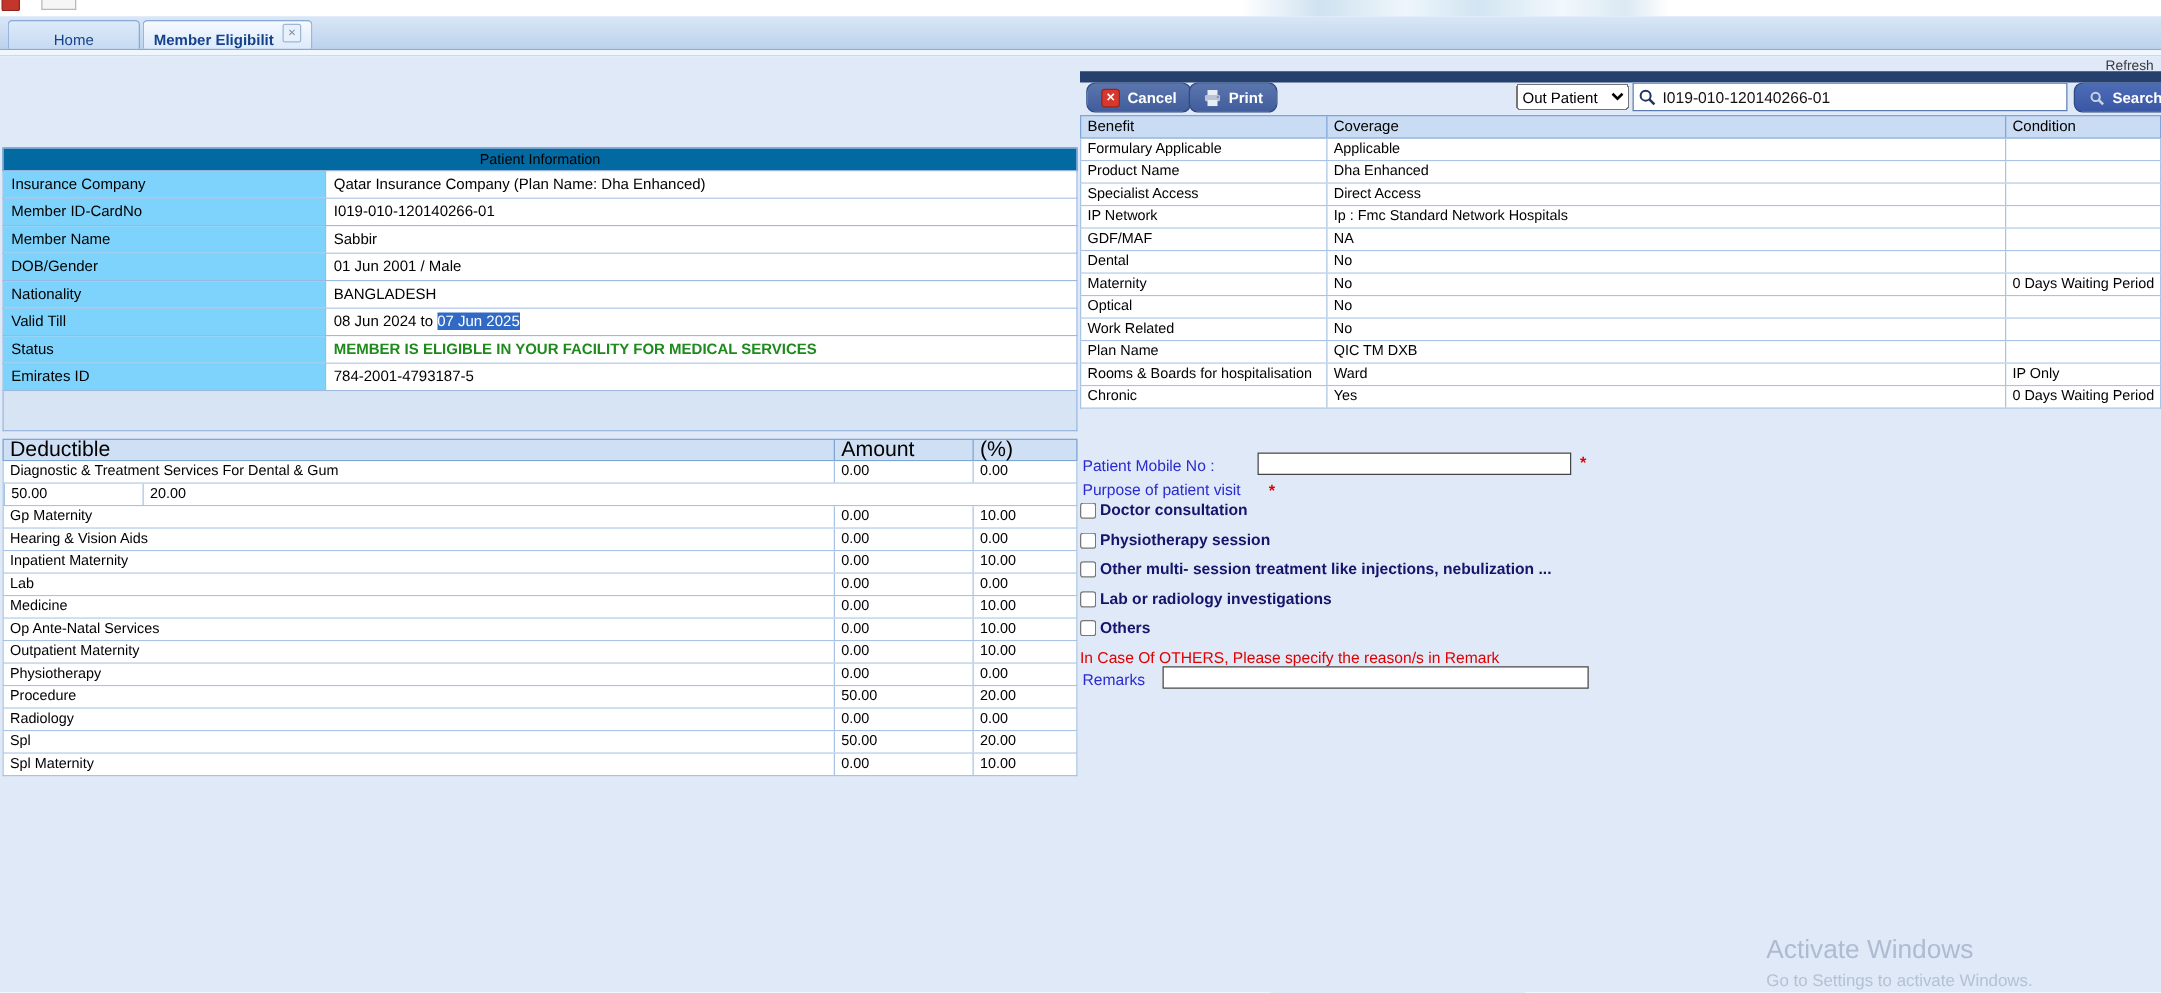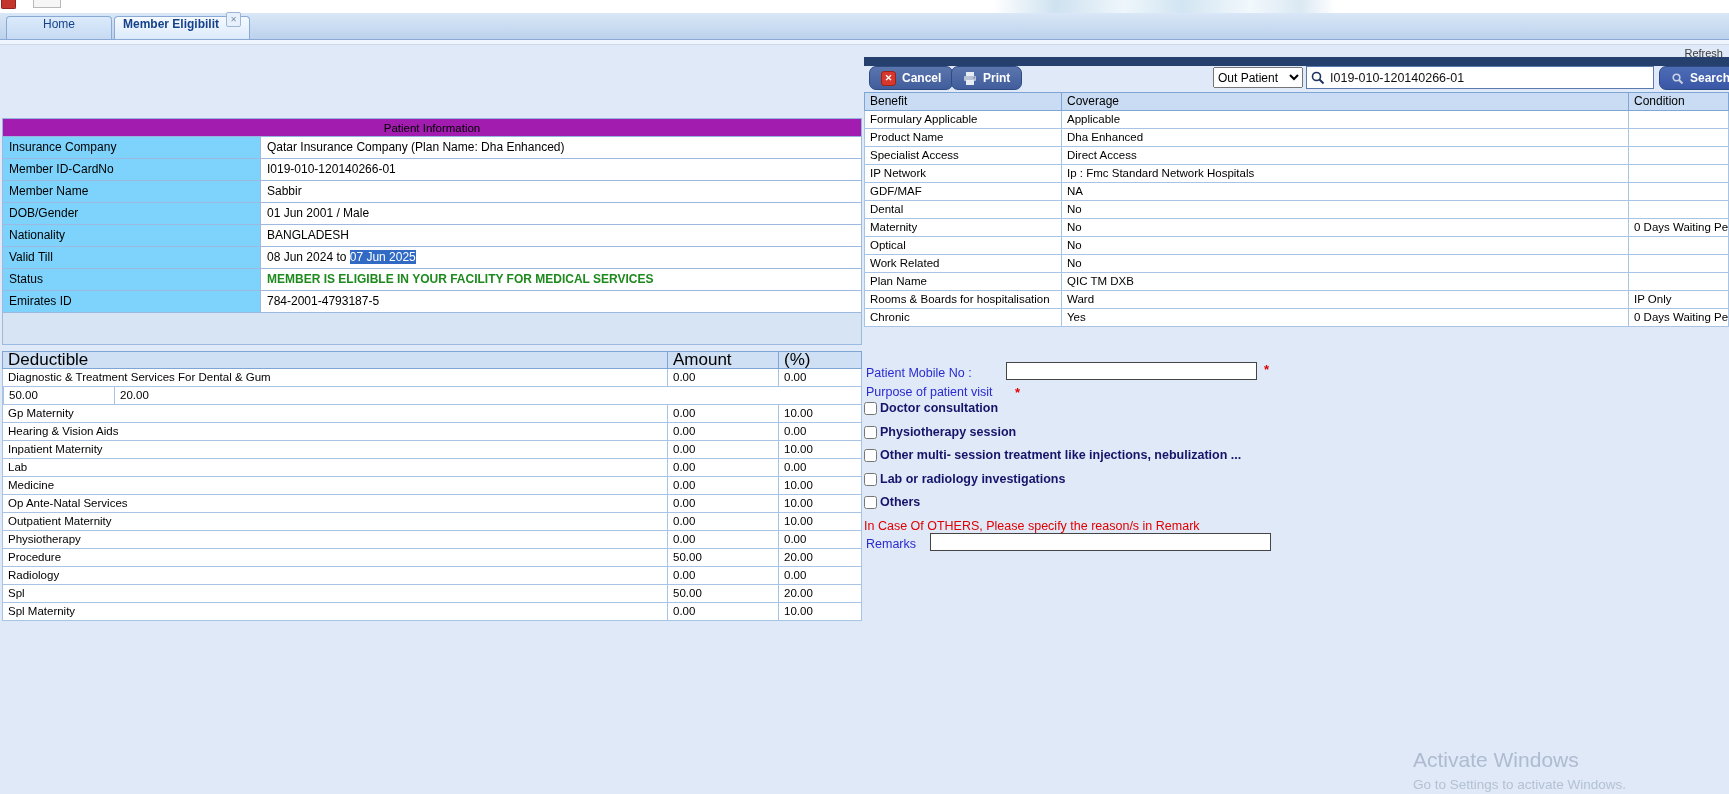--- a/index.html
+++ b/index.html
@@ -10,35 +10,35 @@
   .banner{position:absolute;left:0;top:0;width:1729px;height:13px;background:#fff;}
   .banner-photo{position:absolute;left:995px;top:0;width:340px;height:13px;
     background:linear-gradient(90deg,#fdfeff,#cfe2f0 18%,#eef6fb 38%,#d2e5f2 55%,#f2f8fc 75%,#dbe9f3 90%,#fff);}
   .logo-frag{position:absolute;left:1px;top:0;width:13px;height:8px;background:#c4352b;border:1px solid #8e241d;border-top:none;border-radius:0 0 2px 2px;}
   .frame-frag{position:absolute;left:33px;top:0;width:26px;height:7px;border:1px solid #b9b9b9;border-top:none;background:#f6f6f6;}
 
   
   .tabbar{position:absolute;left:0;top:13px;width:1729px;height:27px;
     background:linear-gradient(#d9e7f7,#bcd2ec);border-bottom:1px solid #8aa9d4;box-sizing:border-box;}
   .tab{position:absolute;top:3px;height:23px;border:1px solid #8aa9d4;border-bottom:none;
-    border-radius:4px 4px 0 0;display:flex;align-items:flex-start;justify-content:center;
+    border-radius:4px 4px 0 0;display:flex;align-items:flex-end;justify-content:center;
     font-size:12px;color:var(--tab-text,#15428b);box-sizing:border-box;cursor:pointer;}
   .tab-home{left:6px;width:106px;background:linear-gradient(#dcebfc,#c6daf1);}
   .tab-active{left:114px;width:136px;background:linear-gradient(#f6faff,#dbeafb);font-weight:bold;}
   .tab-close{width:13px;height:13px;margin-left:7px;transform:translateY(-5px);border:1px solid #9db6d8;
     background:#e8f1fb;border-radius:2px;font-size:8px;font-weight:normal;color:#7a8ea8;
     display:flex;align-items:center;justify-content:center;cursor:pointer;}
 
   .substrip{position:absolute;left:0;top:40px;width:1729px;height:5px;background:#f0f6fd;border-bottom:1px solid #cdd9ea;box-sizing:border-box;}
   .content{position:absolute;left:0;top:45px;width:1729px;height:749px;background:#dfe9f7;}
   .refresh{position:absolute;right:6px;top:47px;font-size:11px;color:#3a3a3a;cursor:pointer;}
 
   
   .pi-table{position:absolute;left:2px;top:118px;width:860px;}
-  .pi-title{height:19px;line-height:19px;text-align:center;background:#a21caf;
+  .pi-title{height:19px;line-height:19px;text-align:center;background:#0369a1;
     border:1px solid #95b5de;font-size:11.5px;box-sizing:border-box;}
   .pi-row{display:flex;height:22px;border:1px solid #9db9e0;border-top:none;box-sizing:border-box;}
   .pi-cell{line-height:20px;font-size:12px;padding-left:6px;box-sizing:border-box;overflow:hidden;white-space:nowrap;}
   .pi-label{width:258px;background:#7dd3fc;border-right:1px solid #9db9e0;}
   .pi-value{flex:1;background:#fff;}
   .pi-value.status{color:var(--status-green,#1e8a1e);font-weight:bold;}
   .hl{background:var(--selection-blue,#316ac5);color:#fff;}
 
   .empty-band{position:absolute;left:2px;top:313px;width:860px;height:32px;background:#d7e4f4;
     border:1px solid #9db9e0;border-top:none;box-sizing:border-box;}
@@ -72,21 +72,21 @@
     border:1px solid #5b7ab0;display:flex;align-items:center;box-sizing:border-box;}
   .search-wrap input{border:none;outline:none;flex:1;font-size:12.5px;font-family:"Liberation Sans",sans-serif;color:#111;background:transparent;}
 
   .bt-table{position:absolute;left:864px;top:92px;width:865px;}
   .bt-head{display:flex;height:19px;background:#c9dcf4;border:1px solid #7fa5d4;font-size:12px;box-sizing:border-box;}
   .bt-head>div{line-height:17px;padding-left:5px;box-sizing:border-box;}
   .bt-row{display:flex;height:18px;background:#fff;border:1px solid #a9c3e4;border-top:none;font-size:11.5px;box-sizing:border-box;}
   .bt-row>div{line-height:16px;padding-left:5px;box-sizing:border-box;overflow:hidden;white-space:nowrap;}
   .b-ben{width:196px;}
   .b-cov{flex:1;border-left:1px solid #a9c3e4;}
-  .b-cond{width:100px;border-left:1px solid #a9c3e4;}
+  .b-cond{width:124px;border-left:1px solid #a9c3e4;}
   .bt-head .b-cov,.bt-head .b-cond{border-left:1px solid #7fa5d4;}
 
   
   .lbl-blue{position:absolute;color:var(--label-blue,#2a2ad0);font-size:12.5px;}
   .star{position:absolute;color:var(--warning-red,#e00000);font-size:13px;font-weight:bold;}
   .txt-input{position:absolute;border:1px solid #444;background:#fff;font-size:12px;
     font-family:"Liberation Sans",sans-serif;box-sizing:border-box;outline:none;}
   .visit-options{position:absolute;left:864px;top:401px;width:520px;}
   .opt-row{display:flex;align-items:flex-end;height:14px;margin-bottom:9.5px;cursor:pointer;}
   .opt-row input{width:13px;height:13px;margin:0 3px 0 0;}

